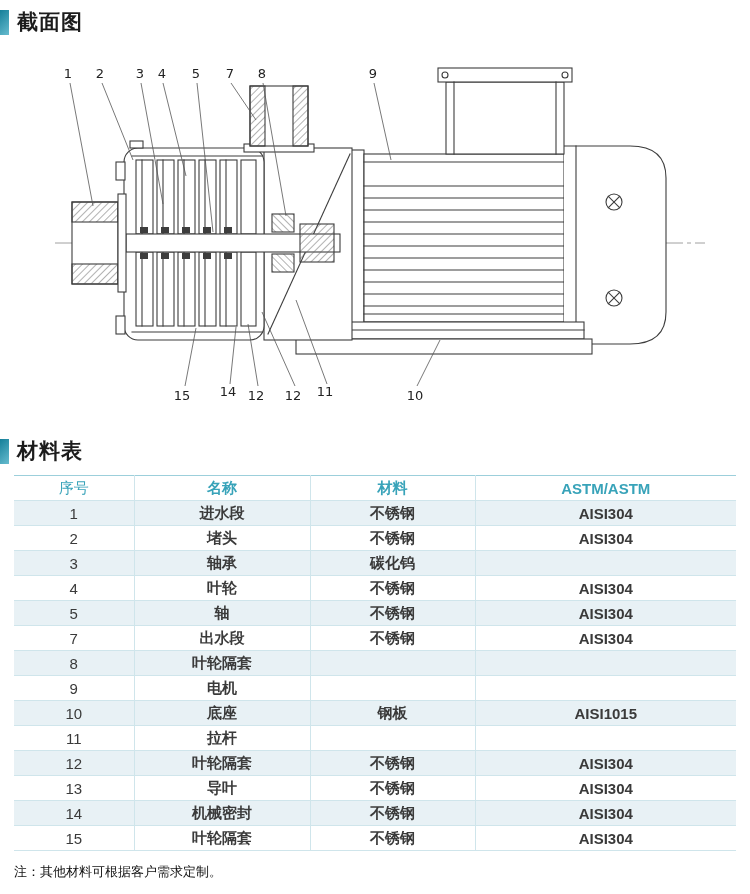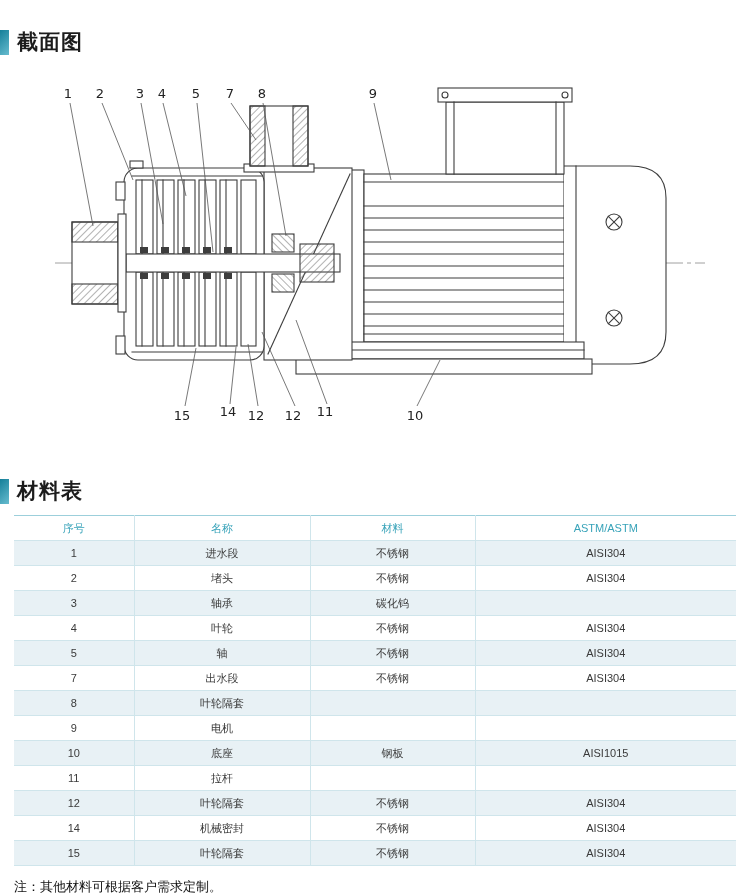--- a/index.html
+++ b/index.html
@@ -4,53 +4,54 @@
 <style>
   * { box-sizing: border-box; }
   html, body { margin: 0; padding: 0; }
   body {
     width: 750px; height: 894px;
     background: #ffffff;
     font-family: "Liberation Sans", "DejaVu Sans", sans-serif;
     color: #222;
     overflow: hidden;
   }
-  .section-header { display: flex; align-items: center; margin-top: 28px; }
+  .section-header { display: flex; align-items: center; margin-top: 8px; }
   .accent-bar {
     width: 9px; height: 25px; flex: 0 0 9px;
     background: linear-gradient(135deg, var(--accent-dark, #157f99), var(--accent-light, #67bccf));
   }
   .section-header h2 {
     margin: 0 0 0 8px;
     font-size: 21px; font-weight: 700; color: #1c1c1c;
     letter-spacing: 1px;
   }
   .diagram-wrap { margin-top: 4px; }
   .pump-svg text.callout {
     font-family: "DejaVu Sans", sans-serif;
     font-size: 13px; fill: #222; text-anchor: middle;
   }
   table.materials {
     width: 722px; margin: 10px 14px 0 14px;
     border-collapse: collapse; table-layout: fixed;
-    font-size: 11px; color: #3a3a3a;
+    font-size: 15px; color: #3a3a3a;
     border-top: 1px solid #9ccfdb;
   }
   .materials th {
     color: var(--table-header-text, #38a3b9);
     font-weight: 400;
   }
   .materials th, .materials td {
     height: 25px; padding: 0 4px;
     text-align: center;
     border-bottom: 1px solid var(--table-line, #cfe5eb);
     overflow: hidden; white-space: nowrap;
   }
   .materials th + th, .materials td + td {
     border-left: 1px solid var(--table-line, #cfe5eb);
+    font-weight: bold;
   }
   .materials tbody tr:nth-child(odd) { background: var(--row-alt-bg, #e8f1f5); }
   .note { margin: 12px 0 0 14px; font-size: 13px; color: #111; }
 </style>
 </head>
 <body>
 
 <div class="section-header">
   <span class="accent-bar"></span>
   <h2>截面图</h2>
@@ -314,20 +315,26 @@
       <td></td>
       <td></td>
     </tr>
     <tr>
       <td>12</td>
       <td>叶轮隔套</td>
       <td>不锈钢</td>
       <td>AISI304</td>
     </tr>
     <tr>
+      <td>13</td>
+      <td>导叶</td>
+      <td>不锈钢</td>
+      <td>AISI304</td>
+    </tr>
+    <tr>
       <td>14</td>
       <td>机械密封</td>
       <td>不锈钢</td>
       <td>AISI304</td>
     </tr>
     <tr>
       <td>15</td>
       <td>叶轮隔套</td>
       <td>不锈钢</td>
       <td>AISI304</td>

